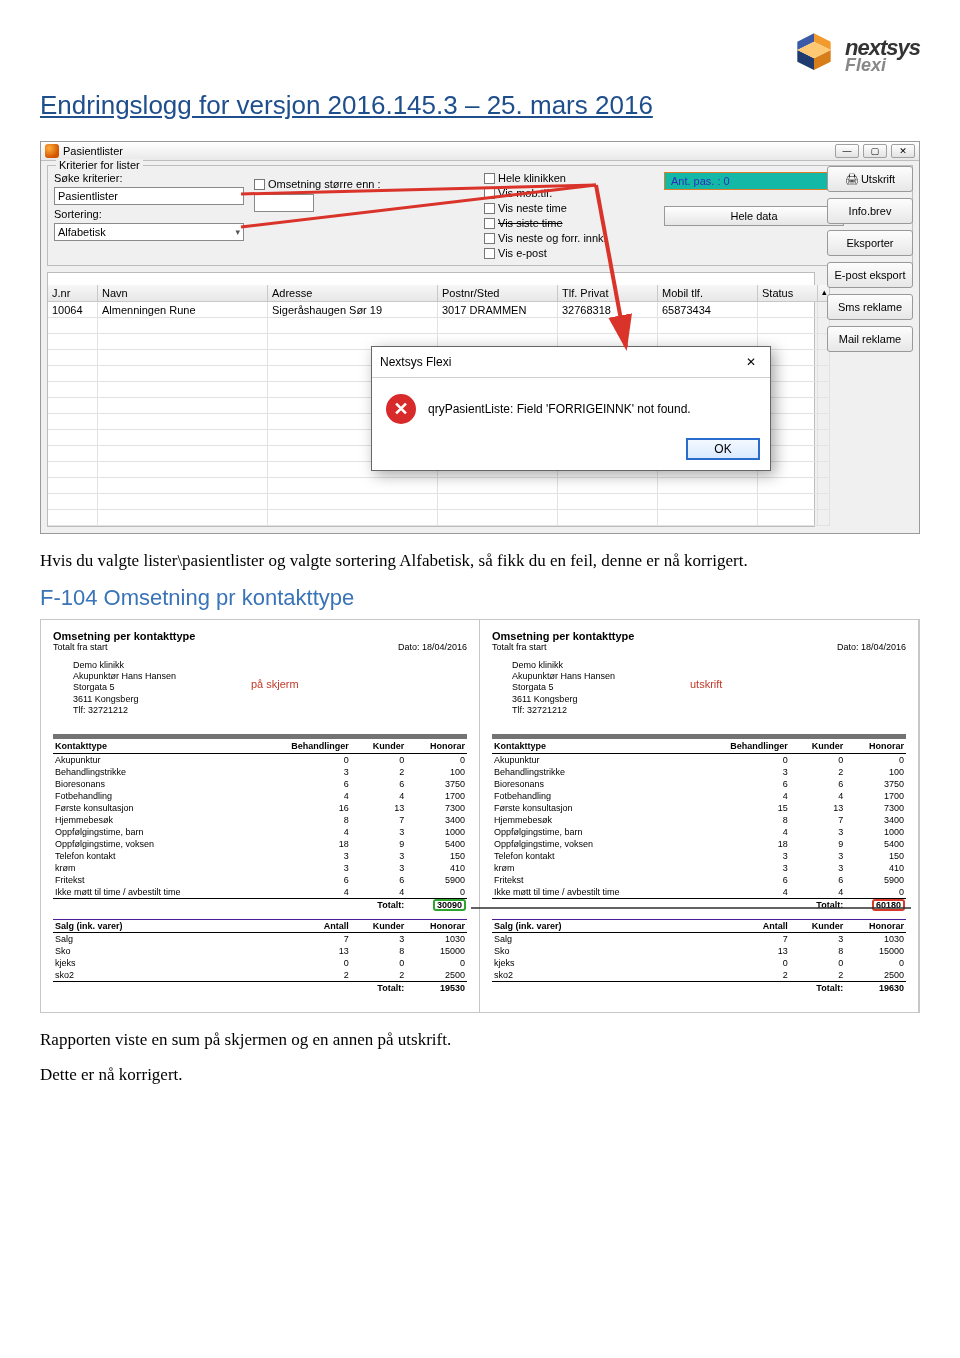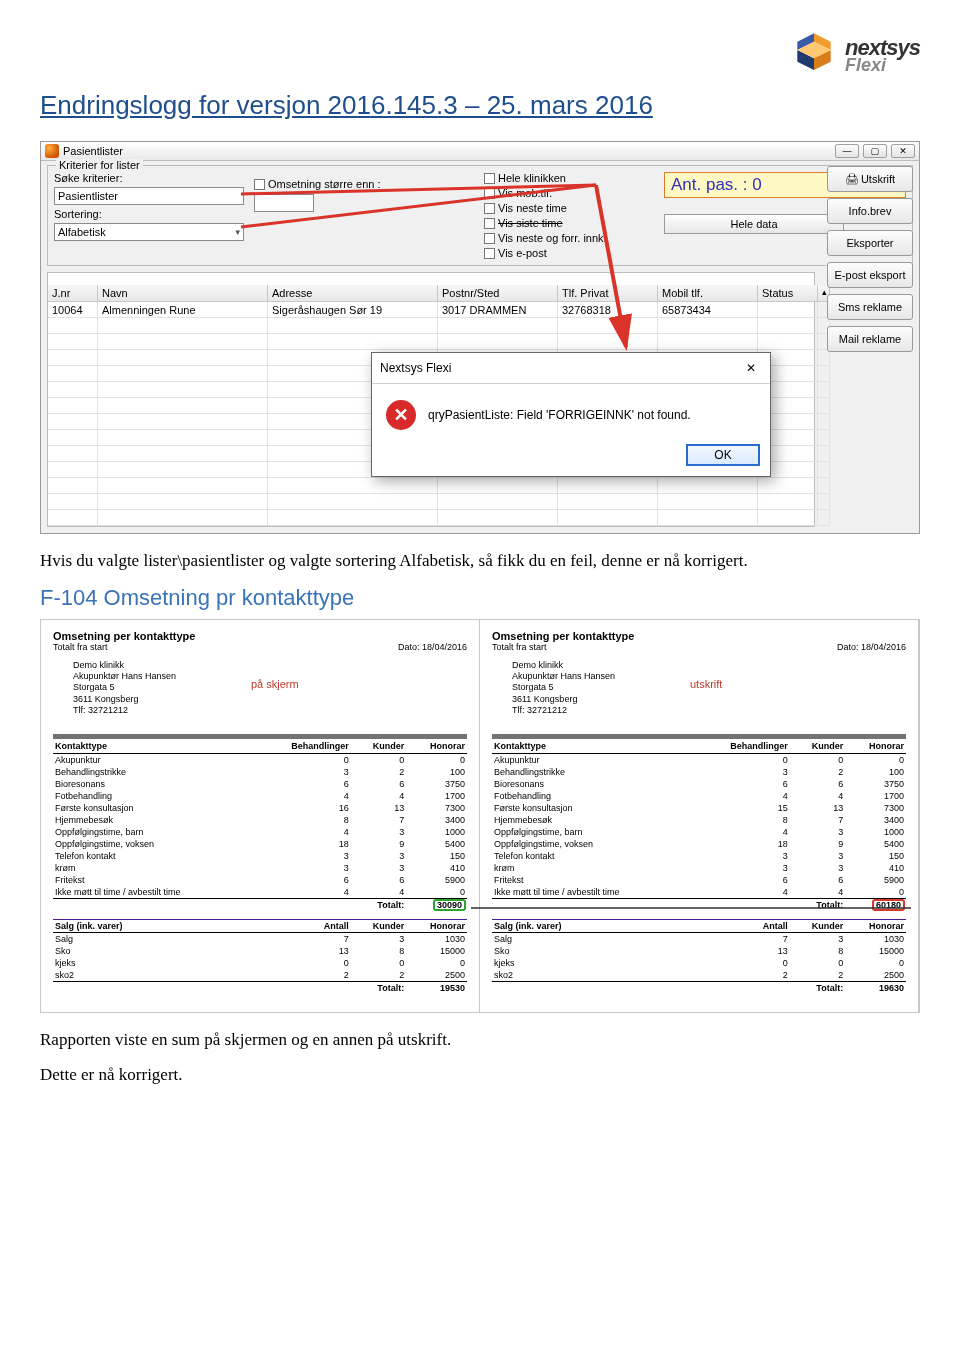--- a/index.html
+++ b/index.html
@@ -67,21 +67,21 @@
   .col.c4 { flex:1; }
   .label { font-size:11px; }
   .textfield, .combo {
     height:18px; border:1px solid #8a8a8a; background:#fff; padding:0 3px; font-size:11px;
     display:flex; align-items:center; justify-content:space-between;
   }
   .combo .arrow { font-size:9px; color:#555; }
   .chk { display:flex; align-items:center; gap:3px; font-size:11px; }
   .chk .box { width:11px; height:11px; border:1px solid #777; background:#fff; }
   .ant-pas {
-    border:1px solid #de7c27; padding:2px 6px; color:#2f2fba; font-size:17px; background:#fef9c3;
+    border:1px solid #de7c27; padding:2px 6px; color:#2f2fba; font-size:11px; background:#14b8a6;
     display:inline-block; margin-bottom:4px;
   }
   .hent { height:20px; border:1px solid #9a9a9a; background:linear-gradient(#fff,#e6e6e6); text-align:center; font-size:11px; width:180px; }
   .side-btns { position:absolute; right:6px; top:24px; display:flex; flex-direction:column; gap:6px; }
   .side-btn {
     width:86px; height:26px; border:1px solid #999; background:linear-gradient(#fdfdfd,#e7e7e7);
     display:flex; align-items:center; justify-content:center; gap:4px; font-size:11px; border-radius:3px;
   }
   .side-btn .ic { width:12px; height:12px; }
   .grid { margin-top:6px; border:1px solid #bcbcbc; background:#fff; width: calc(100% - 98px); }
@@ -89,21 +89,21 @@
     display:grid;
     grid-template-columns: 50px 170px 170px 120px 100px 100px 60px 12px;
     font-size:11px;
   }
   .grid-head > div { background:linear-gradient(#f7f7f7,#e7e7e7); border-right:1px solid #c8c8c8; border-bottom:1px solid #c8c8c8; padding:2px 4px;margin-top:12px; }
   .grid-row > div { border-right:1px solid #e2e2e2; border-bottom:1px solid #e2e2e2; padding:2px 4px; height:16px; }
   .grid-head .scroll-up { font-size:9px; text-align:center; }
   .grid-row.empty > div { color:transparent; }
   
   .dlg {
-    position:absolute; left:330px; top:210px; width:400px;
+    position:absolute; left:330px; top:204px; width:400px;
     border:1px solid #666; background:#fff; box-shadow: 4px 4px 14px rgba(0,0,0,.35);
     font-size:12px;
   }
   .dlg-title { display:flex; justify-content:space-between; align-items:center; padding:6px 8px; border-bottom:1px solid #d0d0d0; }
   .dlg-close { width:22px; height:18px; border:1px solid transparent; text-align:center; line-height:16px; }
   .dlg-body { display:flex; gap:12px; padding:16px 14px 8px 14px; align-items:center; }
   .err-icon { width:30px; height:30px; border-radius:50%; background:#d82a2a; color:#fff; display:flex; align-items:center; justify-content:center; font-size:18px; font-weight:bold; }
   .dlg-foot { display:flex; justify-content:flex-end; padding:6px 10px 10px 10px; }
   .dlg-ok { width:74px; height:22px; border:2px solid #2a6bce; background:linear-gradient(#f3f9ff,#dbeaff); font-size:12px; text-align:center; line-height:18px; }
   

